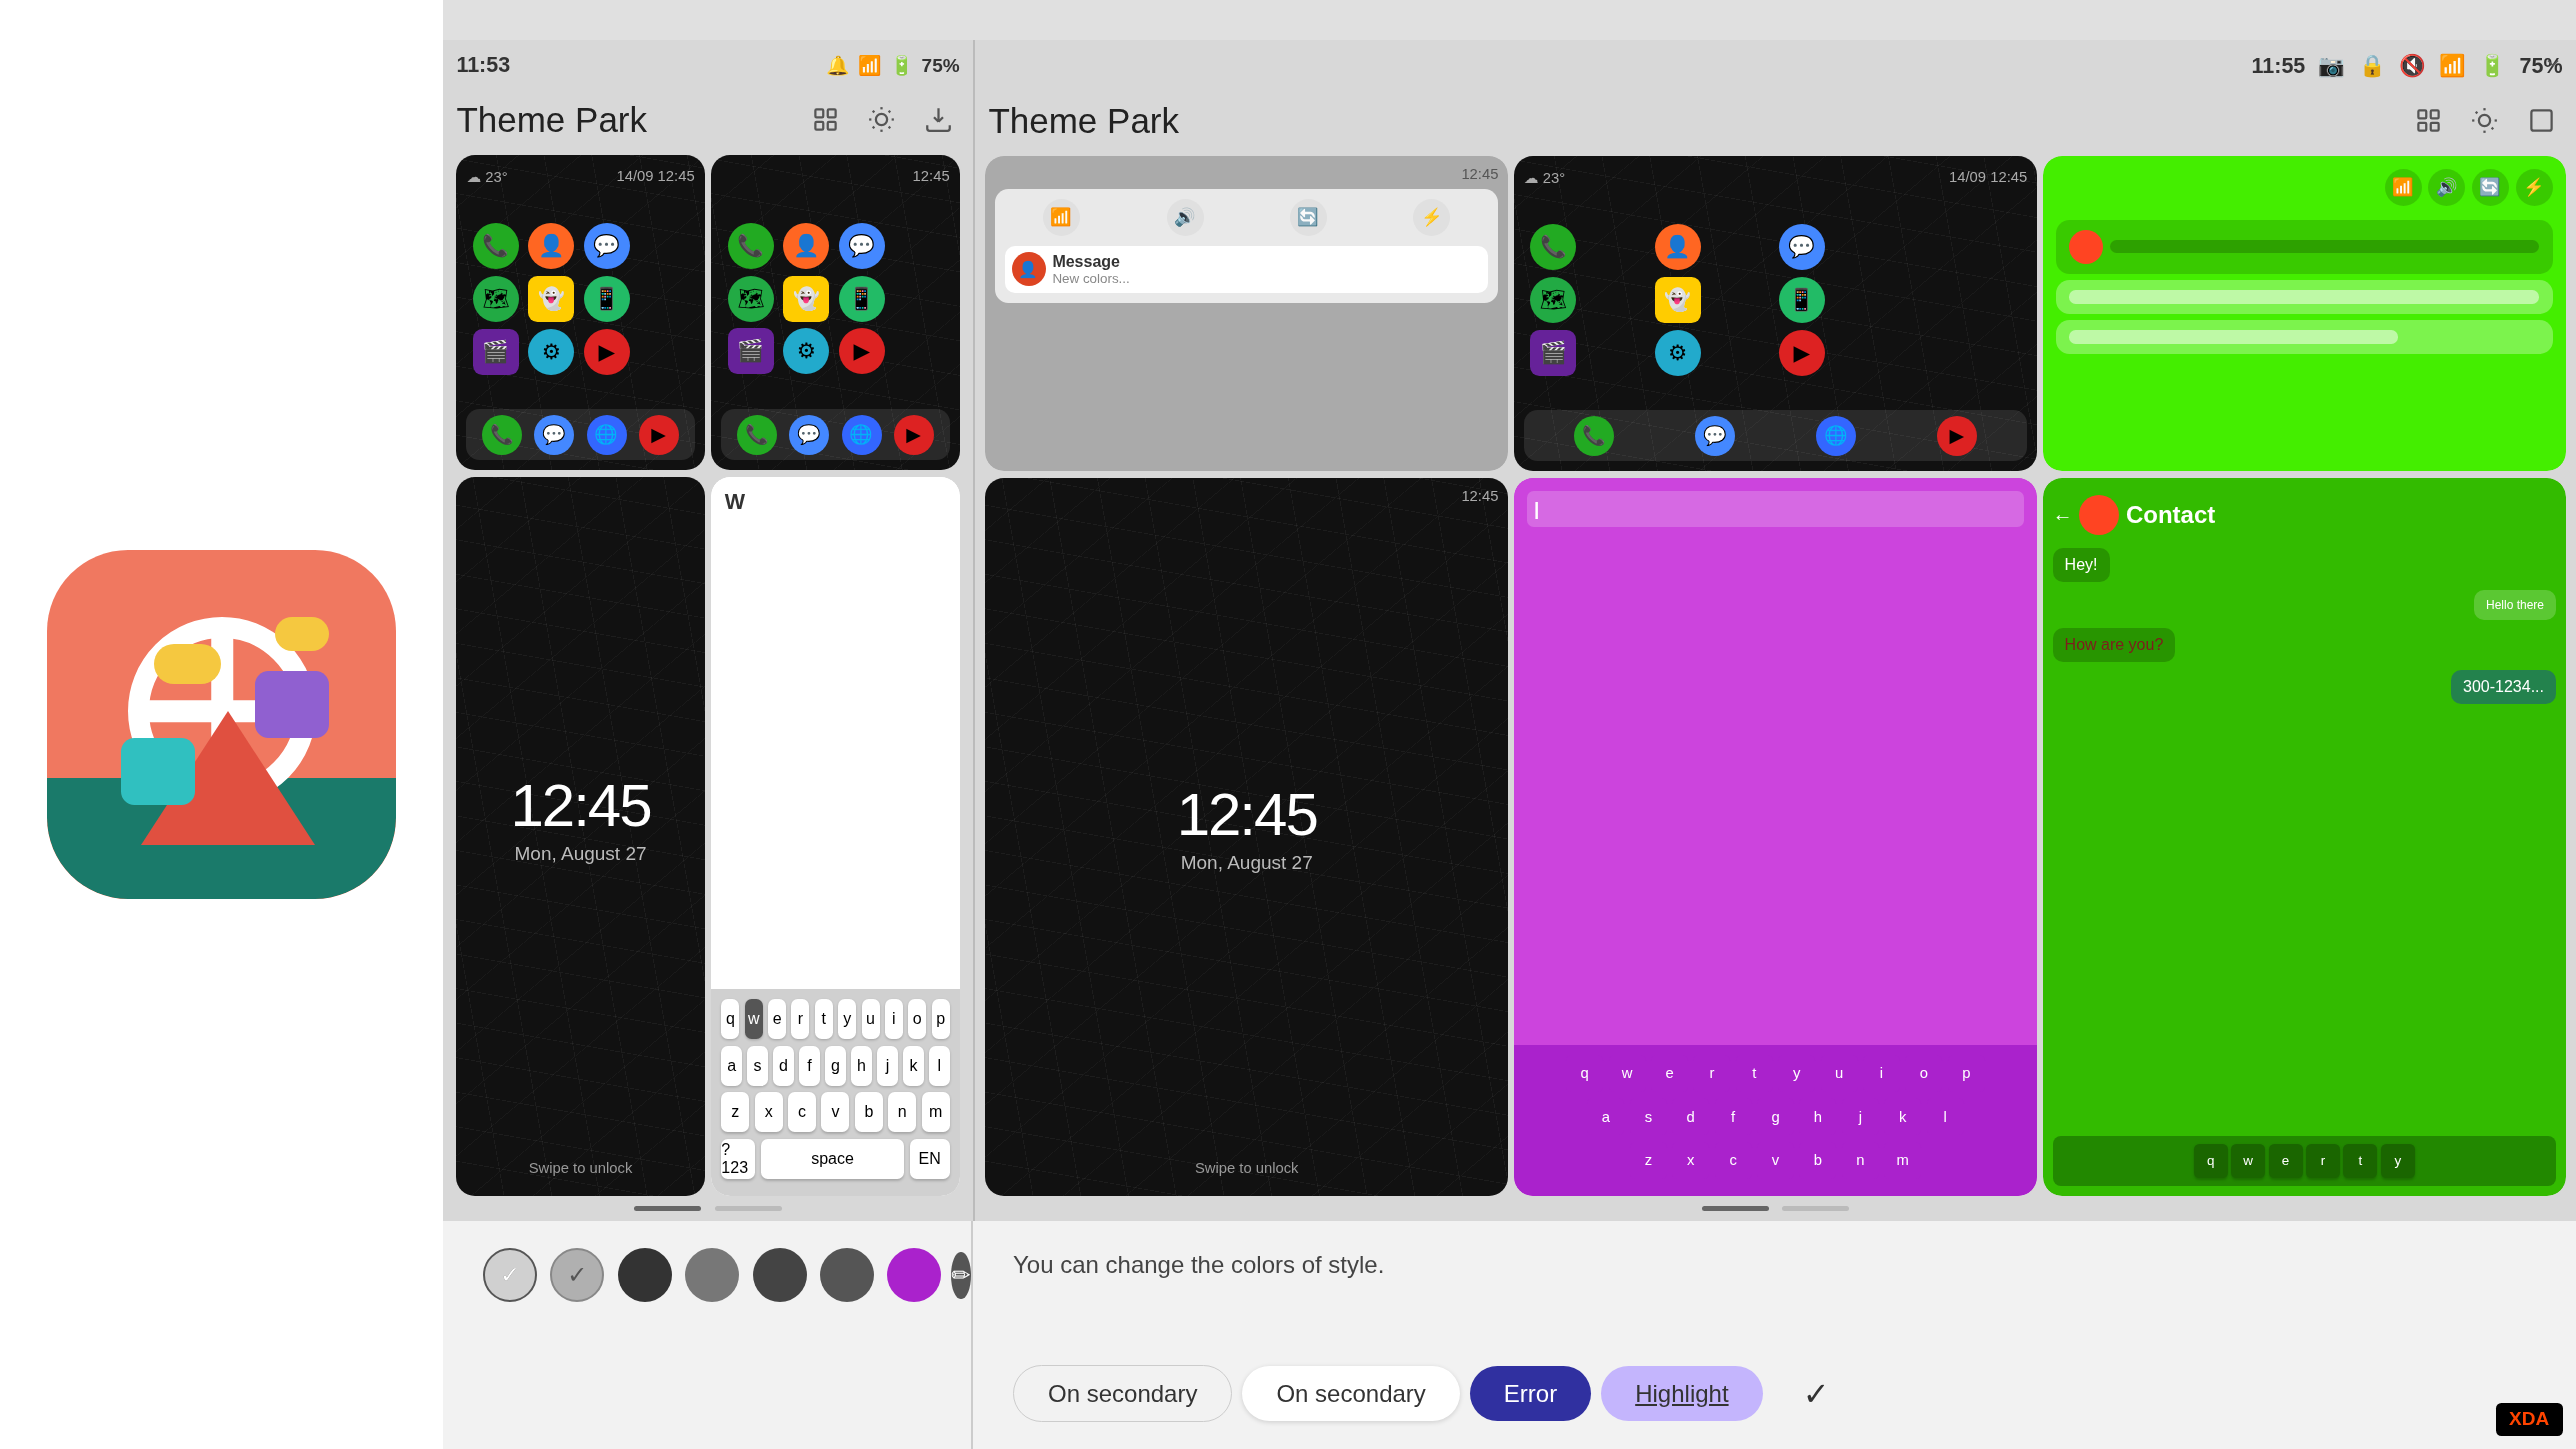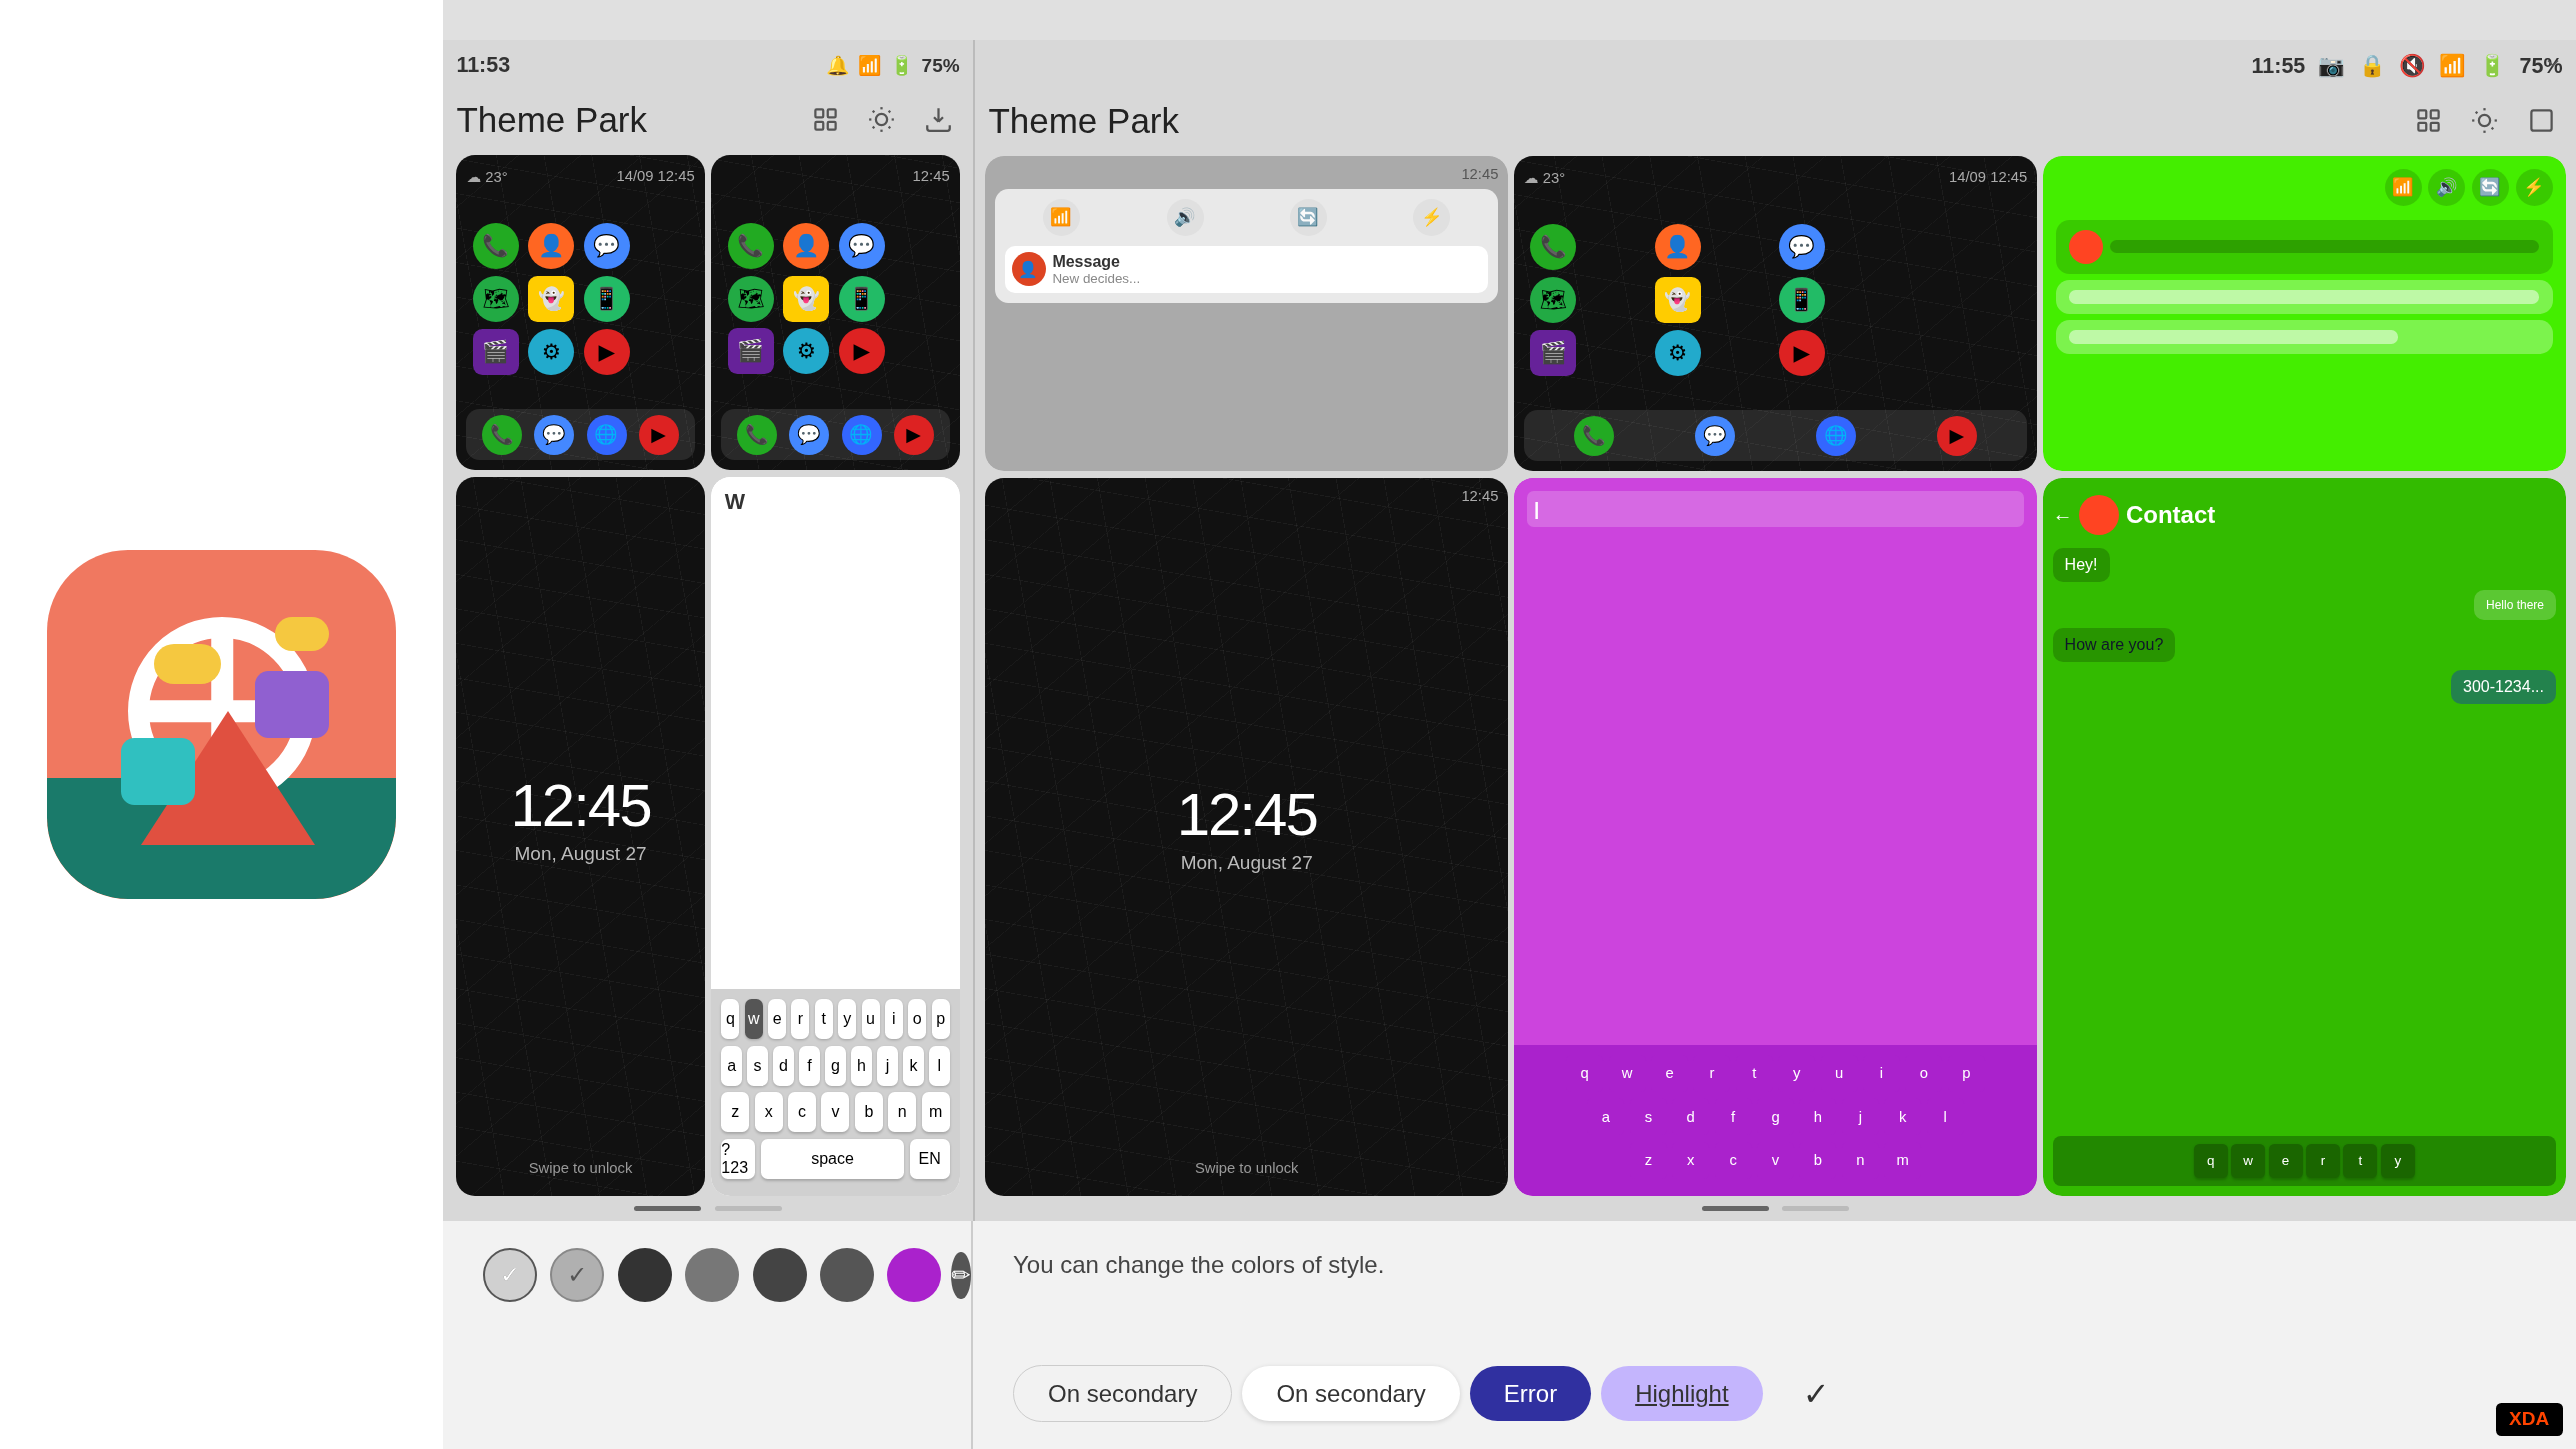--- a/index.html
+++ b/index.html
@@ -698,21 +698,21 @@
                 <div style="display:flex;gap:10px;justify-content:space-around;flex-wrap:wrap;">
                   <div style="width:37px;height:37px;background:#e0e0e0;border-radius:50%;display:flex;align-items:center;justify-content:center;font-size:17.4px;">📶</div>
                   <div style="width:37px;height:37px;background:#e0e0e0;border-radius:50%;display:flex;align-items:center;justify-content:center;font-size:17.4px;">🔊</div>
                   <div style="width:37px;height:37px;background:#e0e0e0;border-radius:50%;display:flex;align-items:center;justify-content:center;font-size:17.4px;">🔄</div>
                   <div style="width:37px;height:37px;background:#e0e0e0;border-radius:50%;display:flex;align-items:center;justify-content:center;font-size:17.4px;">⚡</div>
                 </div>
                 <div style="margin-top:10px;background:white;border-radius:10px;padding:6.7px;display:flex;align-items:center;gap:6.7px;">
                   <div style="width:34px;height:34px;background:#dd4422;border-radius:50%;display:flex;align-items:center;justify-content:center;font-size:16px;">👤</div>
                   <div style="flex:1;">
                     <div style="font-size:16px;color:#333;font-weight:600;">Message</div>
-                    <div style="font-size:13.4px;color:#888;">New decides...</div>
+                    <div style="font-size:13.4px;color:#888;">New colors...</div>
                   </div>
                 </div>
               </div>
             </div>
           </div>
         </div>
 
         <div class="ss-panel">
           <div class="dark-bg-map">
             <div class="map-lines"></div>
@@ -832,21 +832,21 @@
         <div class="ss-panel">
           <div style="background:#33bb00;width:100%;height:100%;border-radius:19px;overflow:hidden;display:flex;flex-direction:column;padding:10px;">
             <div style="display:flex;align-items:center;gap:6.7px;padding:6.7px 0;margin-bottom:6.7px;">
               <div style="color:white;font-size:20px;">←</div>
               <div style="width:40px;height:40px;background:#ff4422;border-radius:50%;"></div>
               <div style="color:white;font-size:24px;font-weight:600;">Contact</div>
             </div>
             <div style="flex:1;display:flex;flex-direction:column;gap:8px;overflow:hidden;">
               <div style="background:rgba(0,0,0,0.2);border-radius:10px;padding:8px 12px;align-self:flex-start;color:white;font-size:16px;max-width:80%;">Hey!</div>
               <div style="background:rgba(255,255,255,0.2);border-radius:10px;padding:8px 12px;align-self:flex-end;color:white;font-size:12px;max-width:80%;">Hello there</div>
-              <div style="background:rgba(0,0,0,0.2);border-radius:10px;padding:8px 12px;align-self:flex-start;color:#0f172a;font-size:16px;max-width:80%;">How are you?</div>
+              <div style="background:rgba(0,0,0,0.2);border-radius:10px;padding:8px 12px;align-self:flex-start;color:#7f1d1d;font-size:16px;max-width:80%;">How are you?</div>
               <div style="background:rgba(0,0,255,0.3);border-radius:10px;padding:8px 12px;align-self:flex-end;color:white;font-size:16px;">300-1234...</div>
             </div>
 
             <div style="background:#228800;padding:8px;border-radius:8px;margin-top:6.7px;">
               <div style="display:flex;justify-content:center;gap:3.4px;flex-wrap:wrap;">
                 <div class="key" style="width:34px;height:34px;background:#1a6600;color:white;font-size:13.4px;border-radius:5.4px;">q</div>
                 <div class="key" style="width:34px;height:34px;background:#1a6600;color:white;font-size:13.4px;border-radius:5.4px;">w</div>
                 <div class="key" style="width:34px;height:34px;background:#1a6600;color:white;font-size:13.4px;border-radius:5.4px;">e</div>
                 <div class="key" style="width:34px;height:34px;background:#1a6600;color:white;font-size:13.4px;border-radius:5.4px;">r</div>
                 <div class="key" style="width:34px;height:34px;background:#1a6600;color:white;font-size:13.4px;border-radius:5.4px;">t</div>

